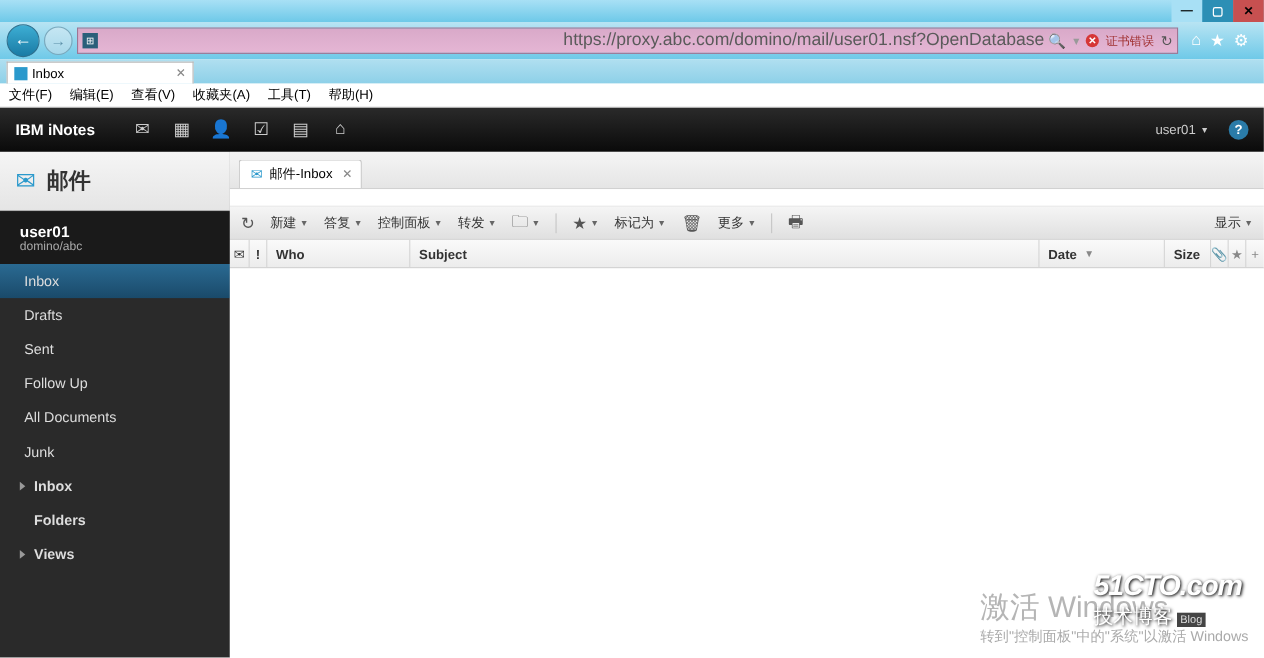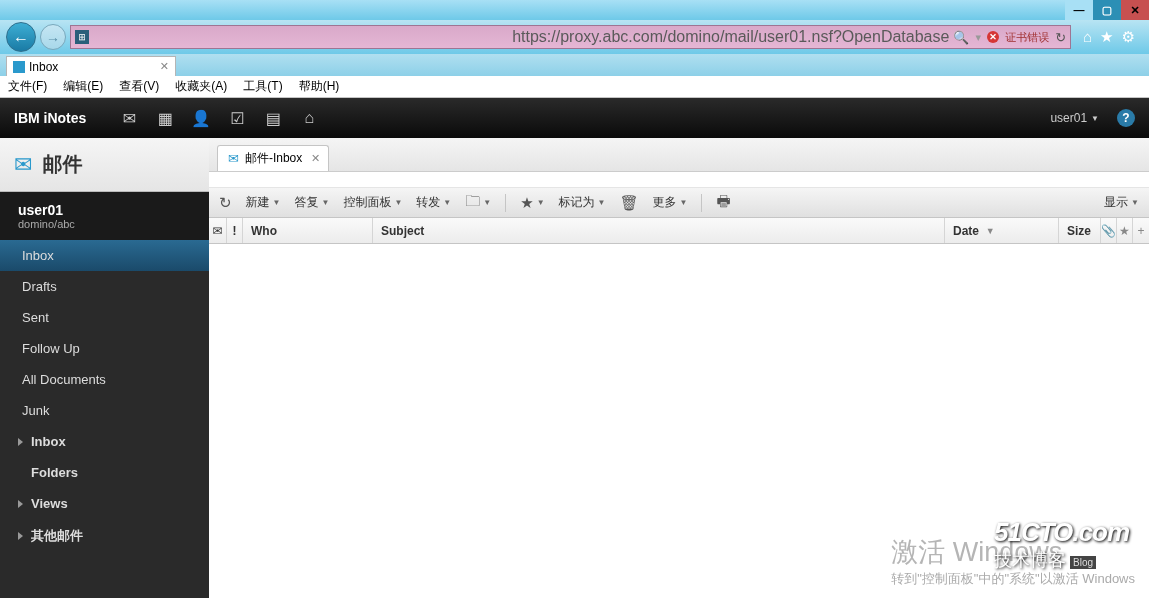--- a/index.html
+++ b/index.html
@@ -179,24 +179,20 @@
           <span>Inbox</span>
         </div>
       <div class="sb-sec">
           <span style="width:5px"></span>
           <span>Folders</span>
         </div>
       <div class="sb-sec">
           <span class="sb-chev"></span>
           <span>Views</span>
         </div>
-      <div class="sb-sec">
-          <span class="sb-chev"></span>
-          <span>其他邮件</span>
-        </div>
     </div>
 
     <div class="main">
       <div class="mtabs">
         <div class="mtab">
           <span class="menv">✉</span>
           <span>邮件-Inbox</span>
           <span class="mclose">✕</span>
         </div>
       </div>

